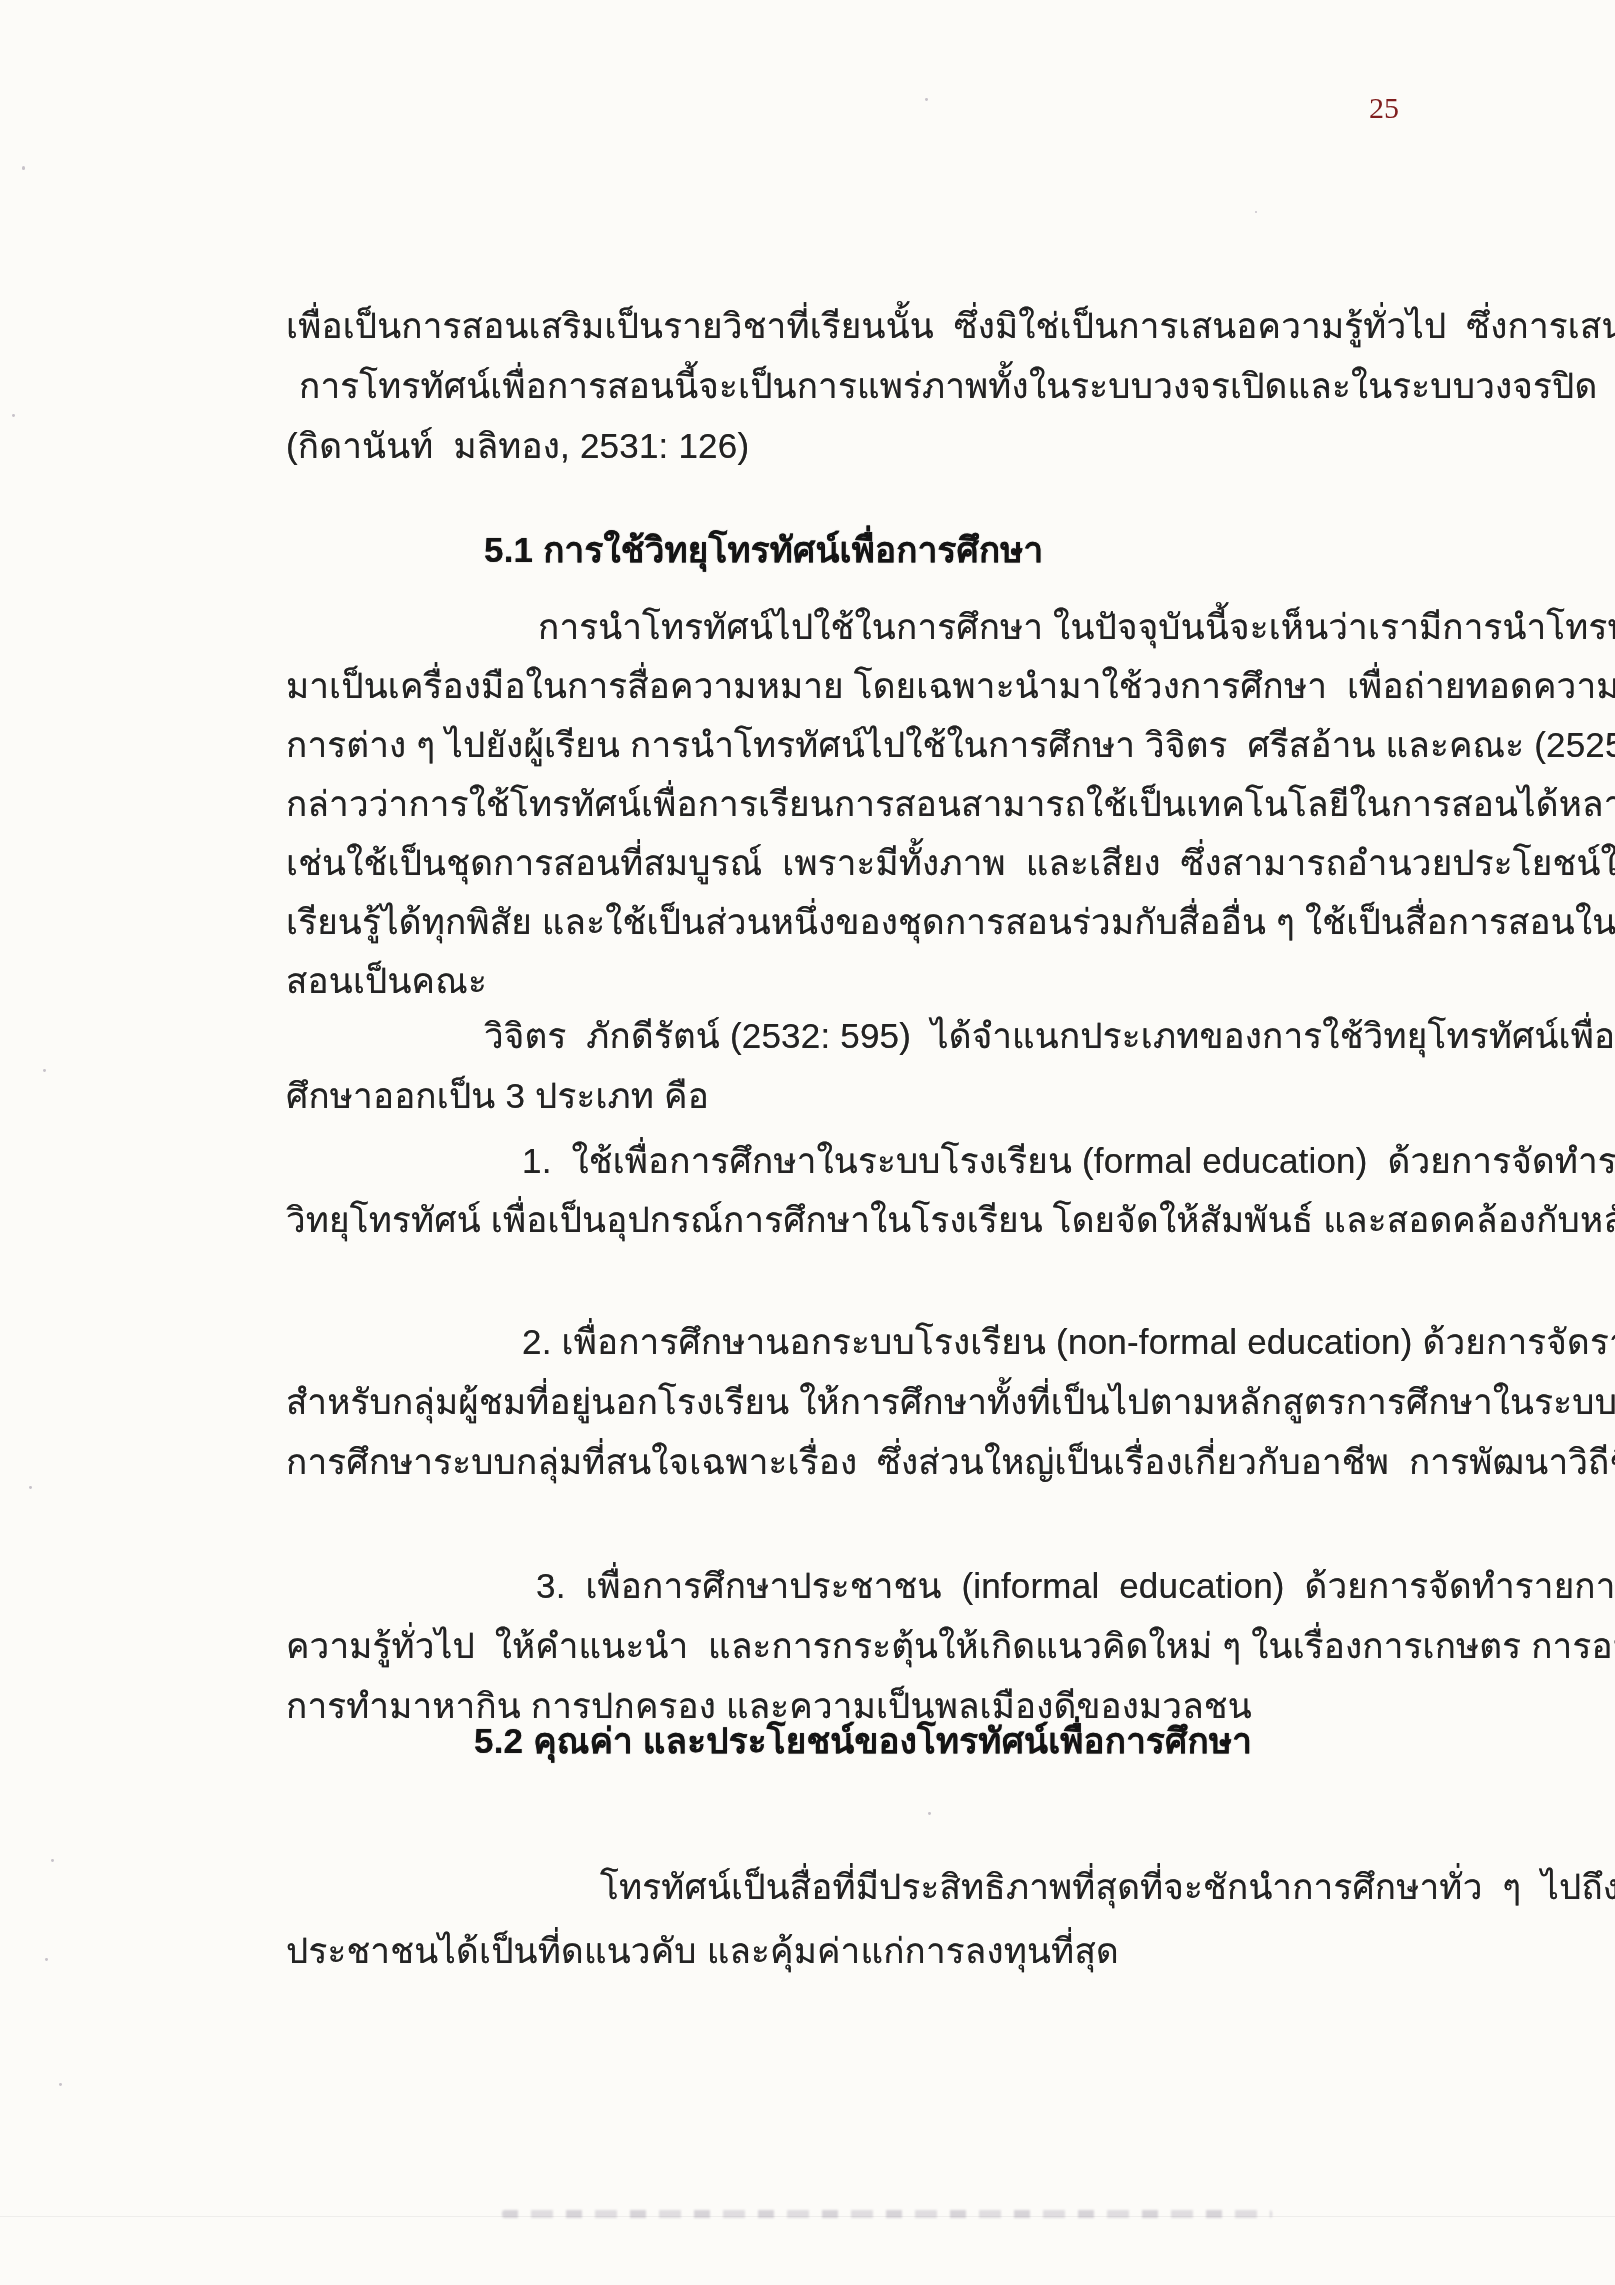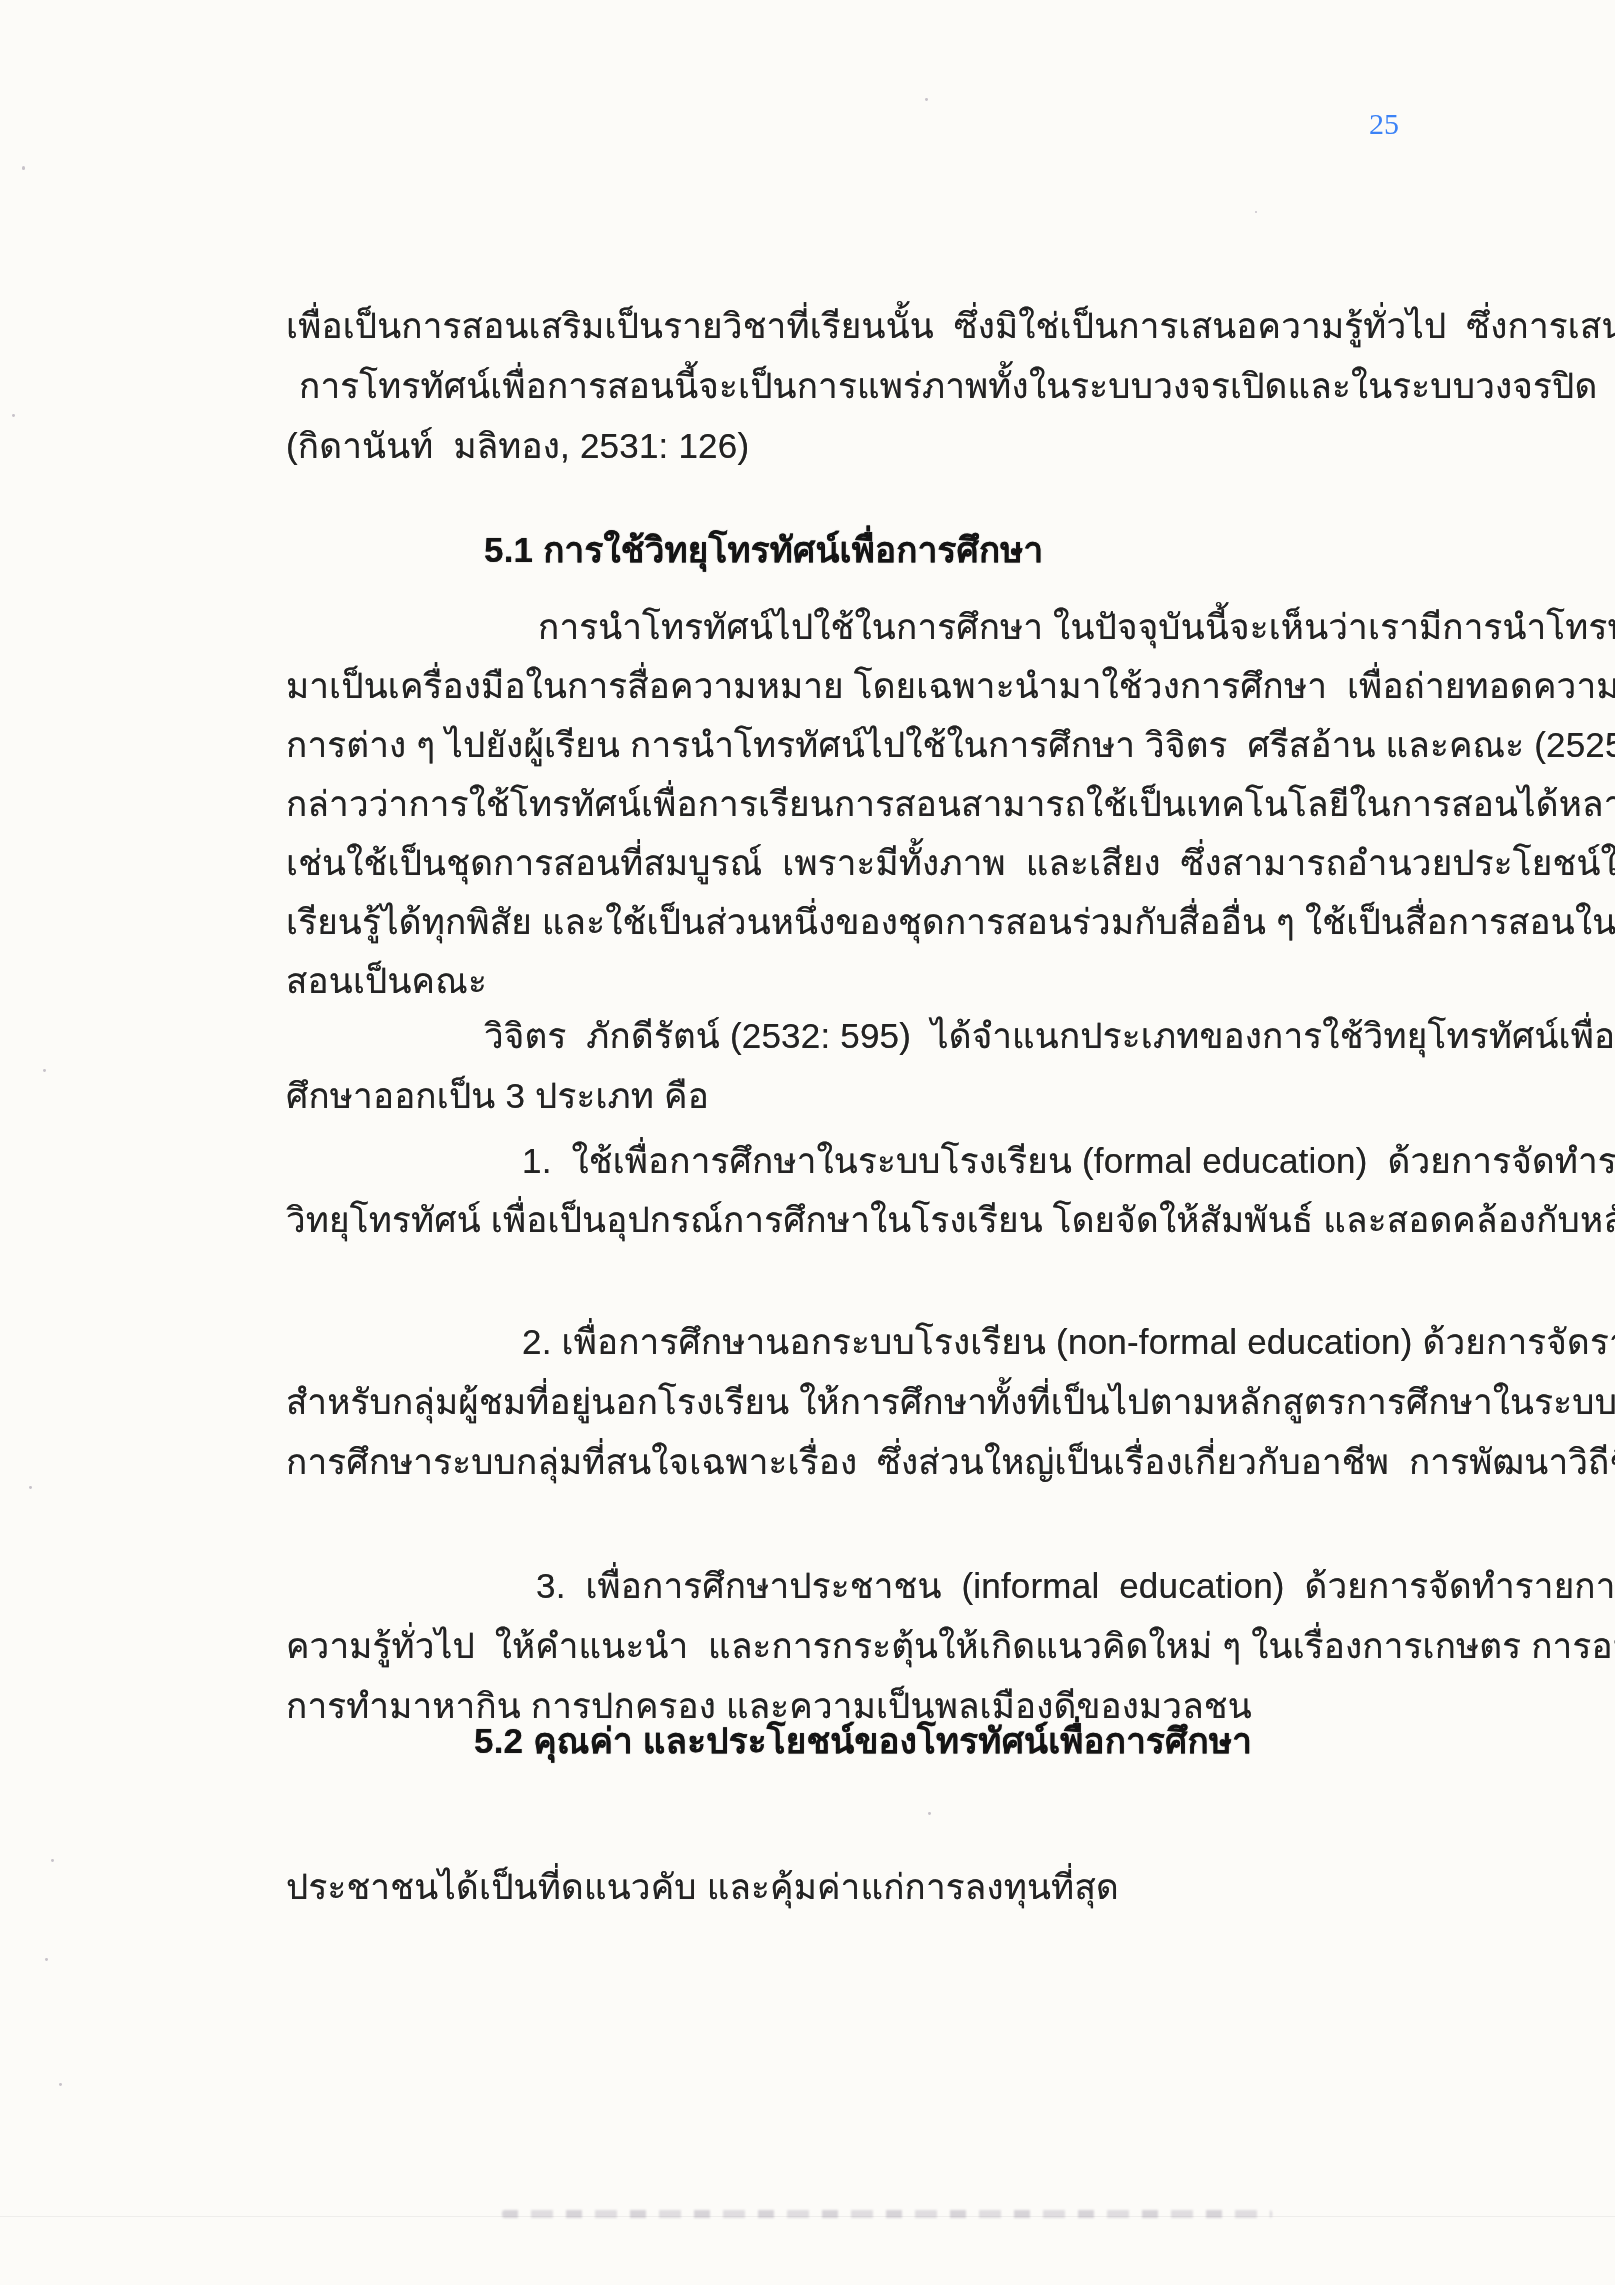--- a/index.html
+++ b/index.html
@@ -6,23 +6,23 @@
   .page{
     position:relative;
     width:1615px;height:2286px;
     margin:0 auto;
     background:#fcfbf8;
     overflow:hidden;
     font-family:"Liberation Sans","DejaVu Sans",sans-serif;
     color:#232323;
   }
   .pageno{
-    position:absolute;left:1369px;top:107px;
+    position:absolute;left:1369px;top:91px;
     font-family:"Liberation Serif","DejaVu Serif",serif;
-    font-size:30px;color:#3b82f6;
+    font-size:30px;color:#7f1d1d;
   }
   .col{position:absolute;left:286px;width:1146px;}
   .line{
     white-space:pre;
     font-size:35px;
     letter-spacing:0.2px;
     text-shadow:0 0 0.5px rgba(20,20,20,.65);
   }
   .lh60 .line{line-height:59px;height:59px;}
   .lh62 .line{line-height:60px;height:60px;}
@@ -97,20 +97,21 @@
     <div class="line ind256">3.  เพื่อการศึกษาประชาชน  (informal  education)  ด้วยการจัดทำรายการมุ่งให้</div>
     <div class="line">ความรู้ทั่วไป  ให้คำแนะนำ  และการกระตุ้นให้เกิดแนวคิดใหม่ ๆ ในเรื่องการเกษตร การอนามัย</div>
     <div class="line">การทำมาหากิน การปกครอง และความเป็นพลเมืองดีของมวลชน</div>
   </div>
 
   <div class="col lh62 heading" style="top:1711px">
     <div class="line ind193">5.2 คุณค่า และประโยชน์ของโทรทัศน์เพื่อการศึกษา</div>
   </div>
 
   <div class="col lh66" style="top:1855px">
+    <div class="line ind322">โทรทัศน์เป็นสื่อที่มีประสิทธิภาพที่สุดที่จะชักนำการศึกษาทั่ว  ๆ  ไปถึง</div>
     <div class="line">ประชาชนได้เป็นที่ดแนวคับ และคุ้มค่าแก่การลงทุนที่สุด</div>
   </div>
 
   <div class="edge-line"></div>
   <div class="bleed-strip"></div>
   <div class="speck" style="left:925px;top:98px;width:2.9px;height:2.9px;"></div>
   <div class="speck" style="left:1255px;top:211px;width:2px;height:2px;"></div>
   <div class="speck" style="left:21.5px;top:166px;width:3.9px;height:3.9px;"></div>
   <div class="speck" style="left:11.7px;top:414px;width:2.9px;height:2.9px;"></div>
   <div class="speck" style="left:43px;top:1069px;width:2.9px;height:2.9px;"></div>

